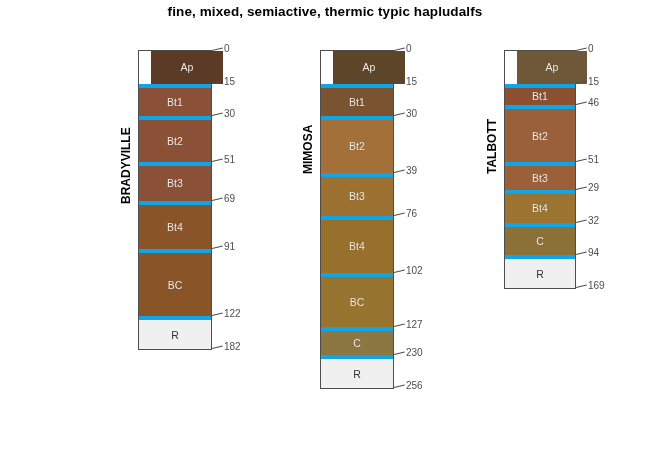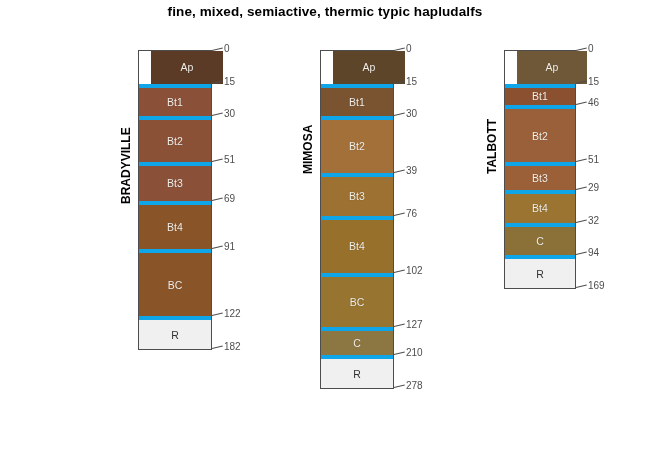--- a/index.html
+++ b/index.html
@@ -179,25 +179,25 @@
           <div class="tick" style="top: 221.748px;">
             <div class="dash"></div>
             <div class="tick-label">102</div>
           </div>
           <div class="tick" style="top: 276.098px;">
             <div class="dash"></div>
             <div class="tick-label">127</div>
           </div>
           <div class="tick" style="top: 304.36px;">
             <div class="dash"></div>
-            <div class="tick-label">210</div>
+            <div class="tick-label">230</div>
           </div>
           <div class="tick" style="top: 336.97px;">
             <div class="dash"></div>
-            <div class="tick-label">278</div>
+            <div class="tick-label">256</div>
           </div>
         </div>
       </div>
       <div class="profile" style="left: 0px; top: 0px;">
         <div class="site-label" style="left: 499px; top: 160px;">TALBOTT</div>
         <div class="column" style="left: 504px; top: 50px; width: 70px; height: 236.966px;">
           <div class="horizon" style="top: 0px; height: 32.61px; background: rgb(110, 88, 55); border-top: none;">
             <span class="horizon-label">Ap</span>
           </div>
           <div class="horizon" style="top: 32.61px; height: 21.74px; background: rgb(138, 80, 48);">

